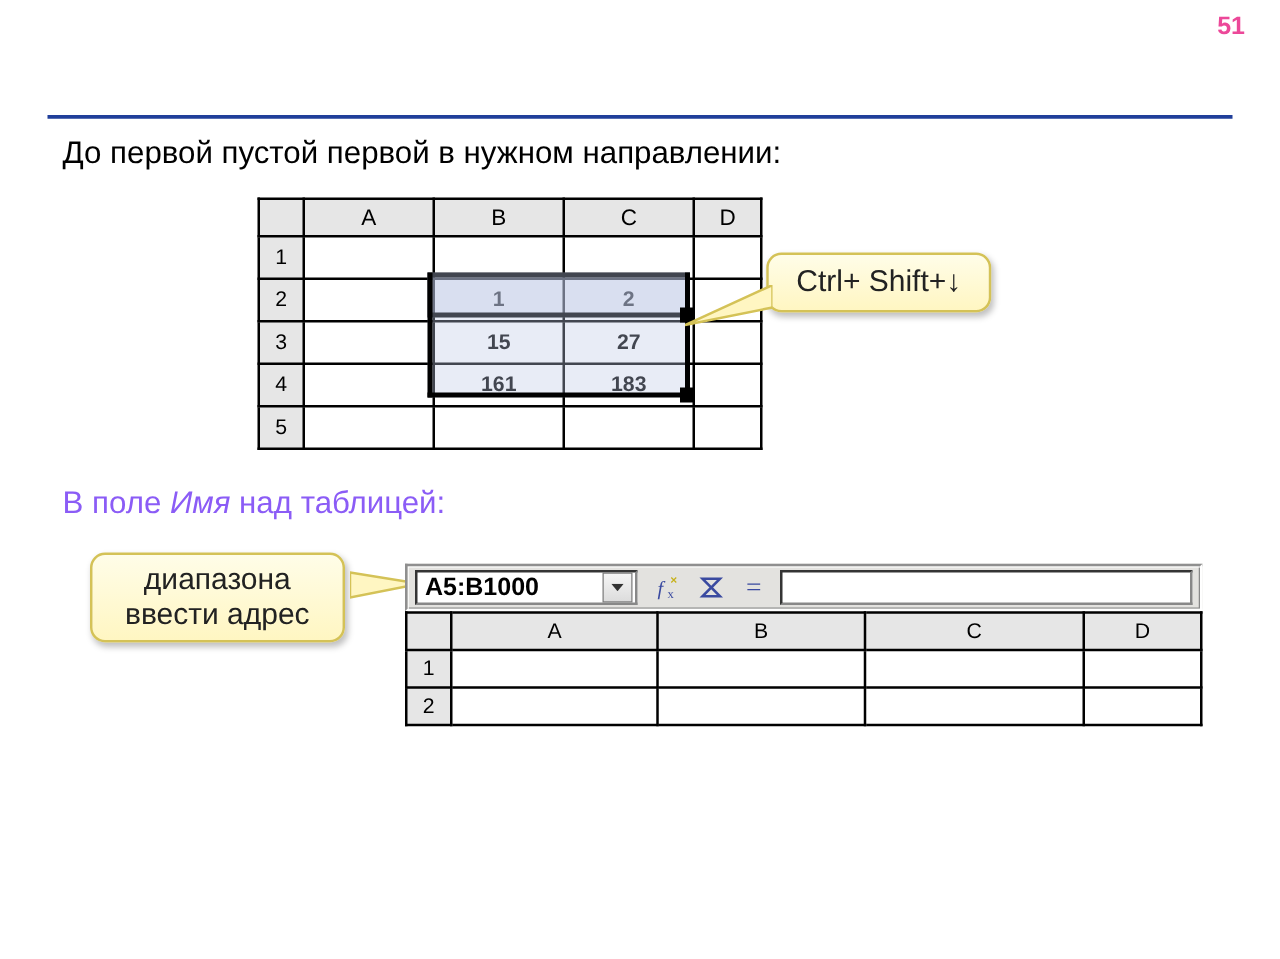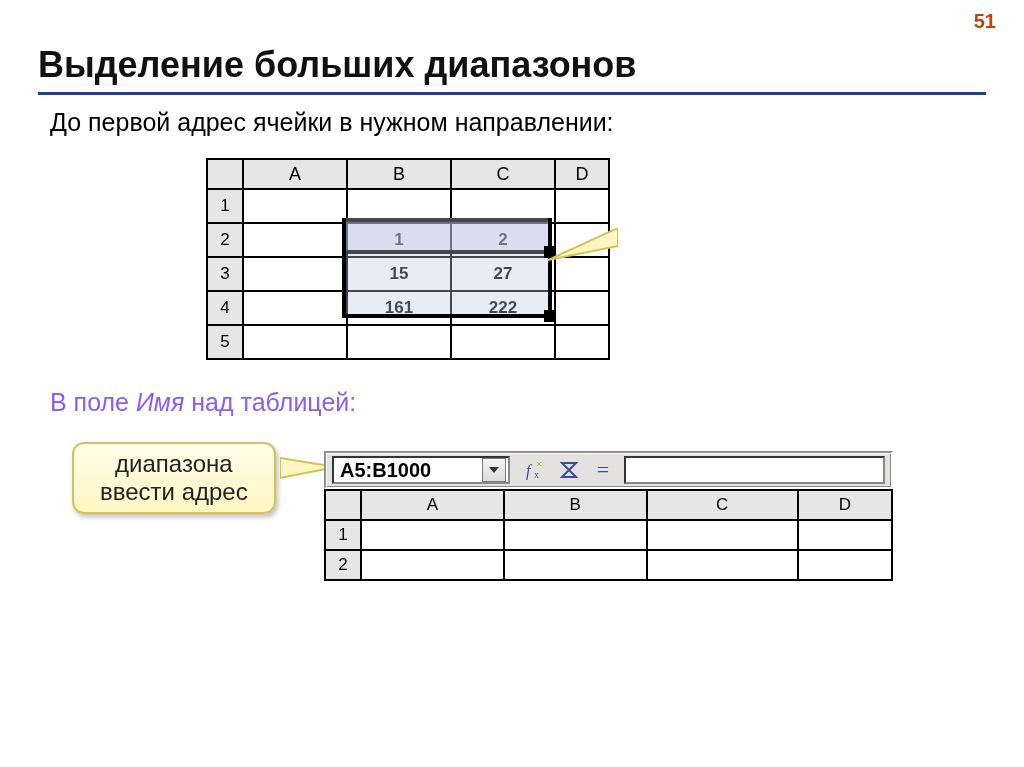--- a/index.html
+++ b/index.html
@@ -16,21 +16,21 @@
     width: 1024px;
     height: 767px;
     box-sizing: border-box;
   }
   .page-number {
     position: absolute;
     top: 10px;
     right: 28px;
     font-size: 20px;
     font-weight: bold;
-    color: #c2410c;
+    color: #ec4899;
   }
   .title {
     position: absolute;
     left: 38px;
     top: 44px;
     font-size: 36px;
     font-weight: bold;
     color: #111;
   }
   .title-rule {
@@ -103,21 +103,21 @@
     color: #222;
     text-align: center;
     box-shadow: 2px 3px 5px rgba(0,0,0,0.25);
   }
 
   
   .sheet2-wrap {
     position: absolute;
     left: 324px;
     top: 451px;
-    width: 569px;
+    width: 638px;
   }
   .bar {
     height: 38px;
     background: #e3e2df;
     border: 2px solid #8f8f8f;
     border-bottom-color: #fff;
     border-right-color: #fff;
     box-shadow: inset 1px 1px 0 #fff, inset -1px -1px 0 #888;
     display: flex;
     align-items: center;
@@ -185,24 +185,23 @@
   table.grid2 td.narrow { width: 90px; }
 
 </style>
 </head>
 <body>
 
 <div class="slide">
 
   <div class="page-number">51</div>
 
-  <div class="title">Выделение больших диапазонов</div>
   <div class="title-rule"></div>
 
-  <div class="subtitle-1">До первой адрес ячейки в нужном направлении:</div>
+  <div class="subtitle-1">До первой пустой первой в нужном направлении:</div>
 
   <div class="sheet1">
     <table class="grid">
       <tbody>
           <tr>
         <th class="corner"></th>
         <th class="col">A</th>
         <th class="col">B</th>
         <th class="col">C</th>
         <th class="col narrow">D</th>
@@ -225,39 +224,42 @@
         <th class="row">3</th>
         <td></td>
         <td>15</td>
         <td>27</td>
         <td class="narrow"></td>
       </tr>
       <tr>
         <th class="row">4</th>
         <td></td>
         <td>161</td>
-        <td>222</td>
+        <td>183</td>
         <td class="narrow"></td>
       </tr>
       <tr>
         <th class="row">5</th>
         <td></td>
         <td></td>
         <td></td>
         <td class="narrow"></td>
       </tr>
     </tbody>
       </table>
 
     <div class="sel" style="left:136px; top:60px; width:210px; height:36px;"></div>
     <div class="sel" style="left:136px; top:60px; width:210px; height:100px; border-top:none;"></div>
     <div class="sel-handle" style="left:338px; top:88px;"></div>
     <div class="sel-handle" style="left:338px; top:152px;"></div>
   </div>
 
+  <div class="callout" style="left:613px; top:202px;">
+    <span>Ctrl+ Shift+↓</span>
+  </div>
   <svg style="position:absolute; left:548px; top:228px; width:70px; height:40px; pointer-events:none;">
     <polygon points="0,32 70,0 70,18" fill="#fff6c2" stroke="#d4c257" stroke-width="2"></polygon>
   </svg>
 
   <div class="subtitle-2">
     <span>В поле </span><i>Имя</i><span> над таблицей:</span>
   </div>
 
   <div class="callout" style="left:72px; top:442px; padding:6px 26px;">
     <div>диапазона</div>

